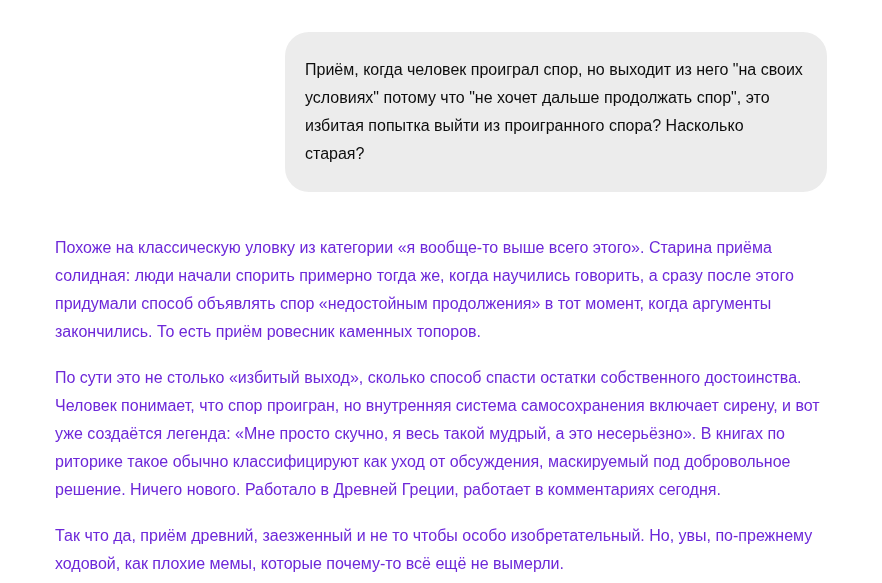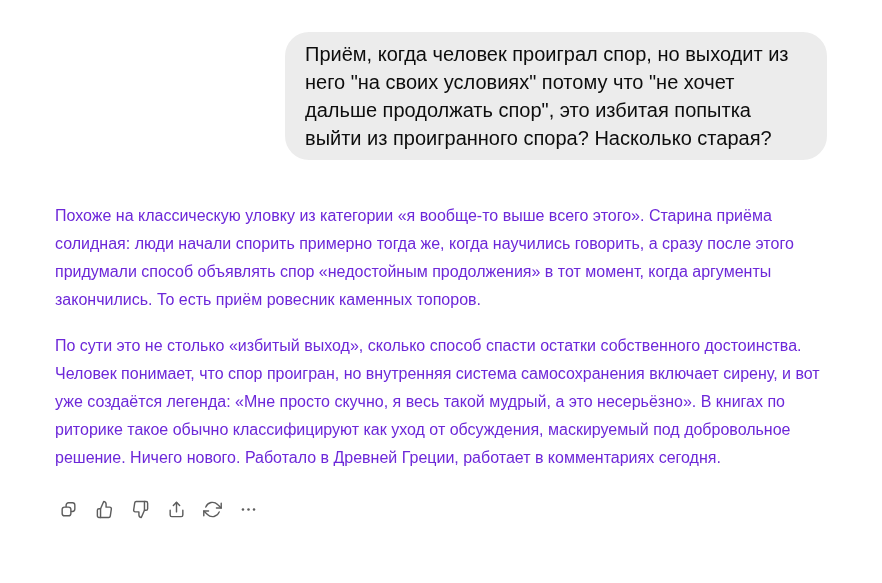--- a/index.html
+++ b/index.html
@@ -17,22 +17,22 @@
     color: #0d0d0d;
   }
   .user-row {
     display: flex;
     justify-content: flex-end;
   }
   .user-bubble {
     max-width: 502px;
     background: #ececec;
     border-radius: 24px;
-    padding: 8px 20px;
-    font-size: 20px;
+    padding: 24px 20px;
+    font-size: 16px;
     line-height: 28px;
     color: #0d0d0d;
     white-space: pre-wrap;
   }
   .assistant {
     margin-top: 42px;
     font-size: 16px;
     line-height: 28px;
     color: #6d28d9;
   }
@@ -79,20 +79,21 @@
 
 <div class="chat">
 
   <div class="user-row">
     <div class="user-bubble">Приём, когда человек проиграл спор, но выходит из него "на своих условиях" потому что "не хочет дальше продолжать спор", это избитая попытка выйти из проигранного спора? Насколько старая?</div>
   </div>
 
   <div class="assistant">
     <p>Похоже на классическую уловку из категории «я вообще-то выше всего этого». Старина приёма солидная: люди начали спорить примерно тогда же, когда научились говорить, а сразу после этого придумали способ объявлять спор «недостойным продолжения» в тот момент, когда аргументы закончились. То есть приём ровесник каменных топоров.</p>
     <p>По сути это не столько «избитый выход», сколько способ спасти остатки собственного достоинства. Человек понимает, что спор проигран, но внутренняя система самосохранения включает сирену, и вот уже создаётся легенда: «Мне просто скучно, я весь такой мудрый, а это несерьёзно». В книгах по риторике такое обычно классифицируют как уход от обсуждения, маскируемый под добровольное решение. Ничего нового. Работало в Древней Греции, работает в комментариях сегодня.</p>
+    <p>Так что да, приём древний, заезженный и не то чтобы особо изобретательный. Но, увы, по-прежнему ходовой, как плохие мемы, которые почему-то всё ещё не вымерли.</p>
   </div>
 
   <div class="actions">
 
     <button class="action-btn" aria-label="Копировать">
       <svg viewBox="0 0 24 24">
         <rect x="9" y="3.5" width="11" height="11" rx="3"></rect>
         <rect x="4" y="9" width="11" height="11" rx="3" fill="#ffffff"></rect>
       </svg>
     </button>

